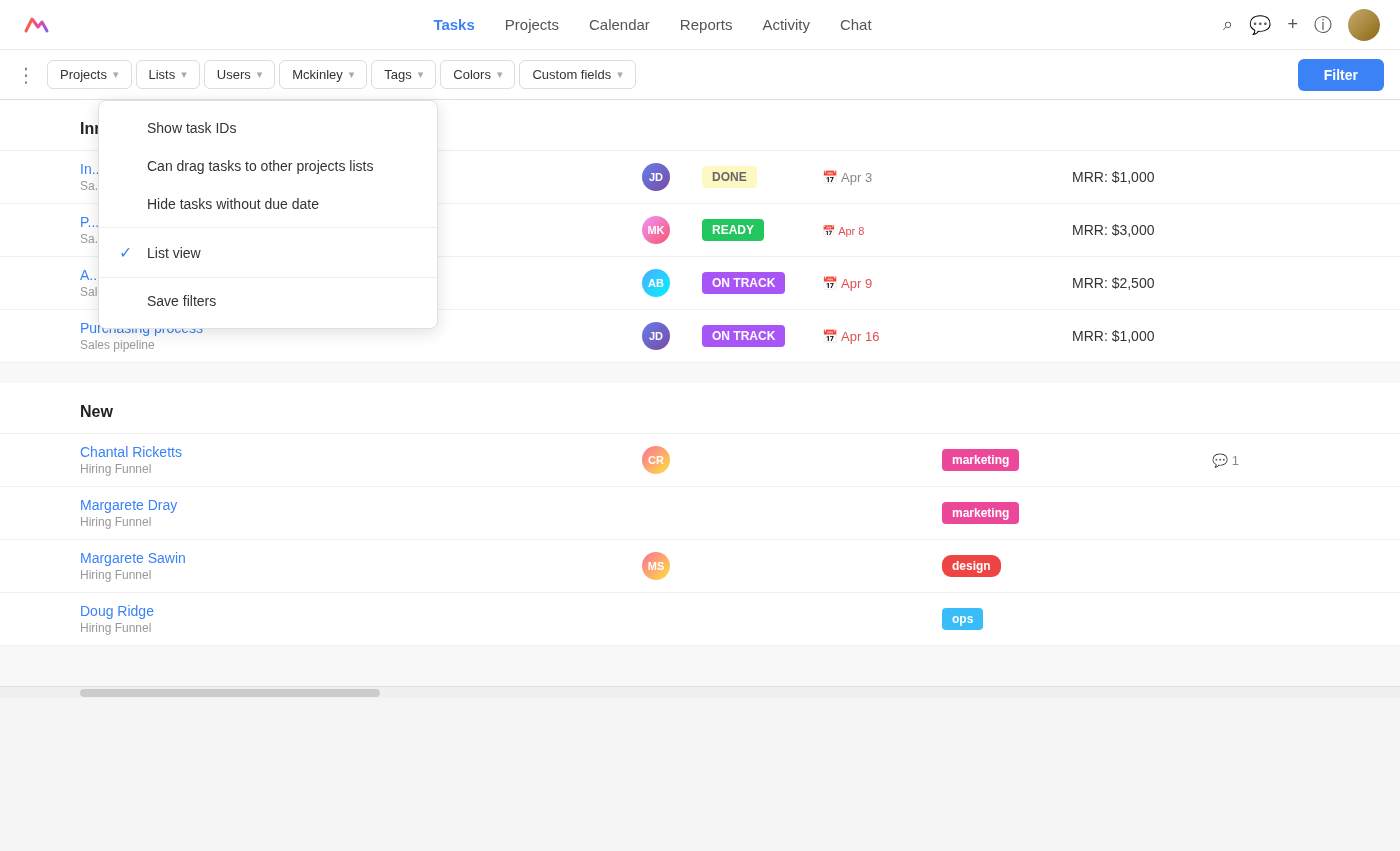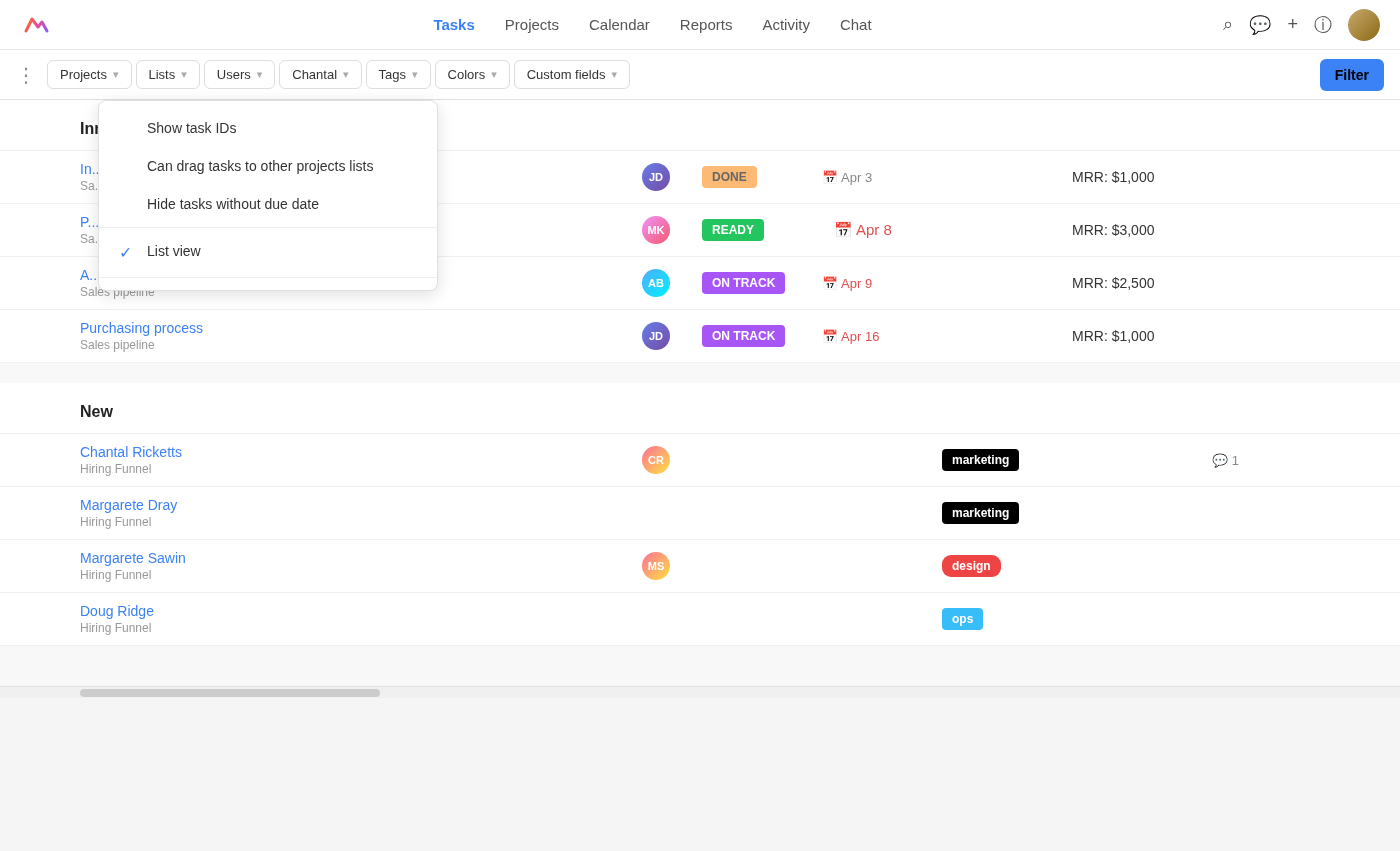--- a/index.html
+++ b/index.html
@@ -27,33 +27,33 @@
       position: relative; gap: 4px;
     }
     .filter-dots { font-size: 20px; color: #888; cursor: pointer; margin-right: 8px; letter-spacing: -1px; }
     .filter-btn {
       display: flex; align-items: center; gap: 6px; padding: 6px 12px;
       border: 1px solid #ddd; border-radius: 6px; background: #fff;
       cursor: pointer; font-size: 13px; color: #333; white-space: nowrap;
     }
     .filter-btn .chevron { color: #aaa; font-size: 11px; }
     .filter-main {
-      margin-left: auto; background: #3b82f6; color: #000000;
-      border: none; border-radius: 6px; padding: 8px 15px;
+      margin-left: auto; background: #3b82f6; color: #ffffff;
+      border: none; border-radius: 6px; padding: 8px 26px;
       font-size: 14px; font-weight: 600; cursor: pointer;
     }
 
     
     .dropdown-menu {
       position: absolute; top: 50px; left: 98px; background: #fff;
       border: 1px solid #e0e0e0; border-radius: 8px; box-shadow: 0 4px 16px rgba(0,0,0,0.12);
       z-index: 100; min-width: 340px; padding: 8px 0;
     }
     .dropdown-item {
-      display: flex; padding: 11px 20px;
+      display: flex; align-items: center; padding: 11px 20px;
       cursor: pointer; font-size: 14px; color: #333; gap: 10px;
     }
     .dropdown-item .check { color: #3b82f6; font-size: 16px; width: 18px; }
     .dropdown-item .no-check { width: 18px; }
     .dropdown-divider { height: 1px; background: #eee; margin: 4px 0; }
 
     
     .main { padding: 0 0 20px 0; background: #f8f8f8; }
 
     
@@ -69,24 +69,24 @@
     .task-cell { padding: 10px 12px; vertical-align: middle; }
     .task-name-cell { padding: 10px 12px 10px 80px; min-width: 400px; }
     .task-name { color: #3b82f6; font-weight: 500; font-size: 14px; text-decoration: none; display: block; }
     .task-sub { color: #999; font-size: 12px; margin-top: 2px; }
 
     
     .badge {
       display: inline-block; padding: 4px 10px; border-radius: 4px;
       font-size: 12px; font-weight: 600; color: #fff; white-space: nowrap;
     }
-    .badge-done { background: #fdba74; color: #666; }
+    .badge-done { background: #fef9c3; color: #666; }
     .badge-ready { background: #22c55e; }
     .badge-ontrack { background: #a855f7; text-align: center; }
-    .badge-marketing { background: #000000; }
+    .badge-marketing { background: #ec4899; }
     .badge-design { background: #ef4444; border-radius: 9px; }
     .badge-ops { background: #38bdf8; }
 
     .col-narrow { width: 60px; text-align: right; }
     .col-status { width: 120px; }
     .col-date { width: 120px; }
     .col-tag { width: 130px; }
     .col-mrr { width: 140px; }
     .col-comment { width: 80px; }
     .col-extra { width: 60px; }
@@ -155,21 +155,21 @@
   </button>
   <button class="filter-btn">
     <span>Lists</span>
     <span class="chevron">▾</span>
   </button>
   <button class="filter-btn">
     <span>Users</span>
     <span class="chevron">▾</span>
   </button>
   <button class="filter-btn">
-    <span>Chantal</span>
+    <span>Mckinley</span>
     <span class="chevron">▾</span>
   </button>
   <button class="filter-btn">
     <span>Tags</span>
     <span class="chevron">▾</span>
   </button>
   <button class="filter-btn">
     <span>Colors</span>
     <span class="chevron">▾</span>
   </button>
@@ -194,20 +194,24 @@
     <div class="dropdown-item">
       <span class="no-check"></span>
       <span>Hide tasks without due date</span>
     </div>
     <div class="dropdown-divider"></div>
     <div class="dropdown-item">
       <span class="check">✓</span>
       <span>List view</span>
     </div>
     <div class="dropdown-divider"></div>
+    <div class="dropdown-item">
+      <span class="no-check"></span>
+      <span>Save filters</span>
+    </div>
   </div>
 </div>
 
 <div class="main">
 
   <div class="section">
     <div class="section-header">
       <span>Innova</span>
     </div>
     <table class="task-table">
@@ -241,21 +245,21 @@
             <a class="task-name">P...</a>
             <span class="task-sub">Sa...</span>
           </td>
           <td class="task-cell col-narrow">
             <div class="avatar-circle av2">MK</div>
           </td>
           <td class="task-cell col-status">
             <span class="badge badge-ready">READY</span>
           </td>
           <td class="task-cell col-date">
-            <span style="color:#e05050;font-size:15px;margin-left:12px;">📅 Apr 8</span>
+            <span style="color:#e05050;font-size:11px;">📅 Apr 8</span>
           </td>
           <td class="task-cell col-tag"></td>
           <td class="task-cell col-mrr">
             <span>MRR: $3,000</span>
           </td>
           <td class="task-cell col-comment"></td>
           <td class="task-cell col-extra"></td>
           <td class="task-cell col-extra"></td>
         </tr>
 

